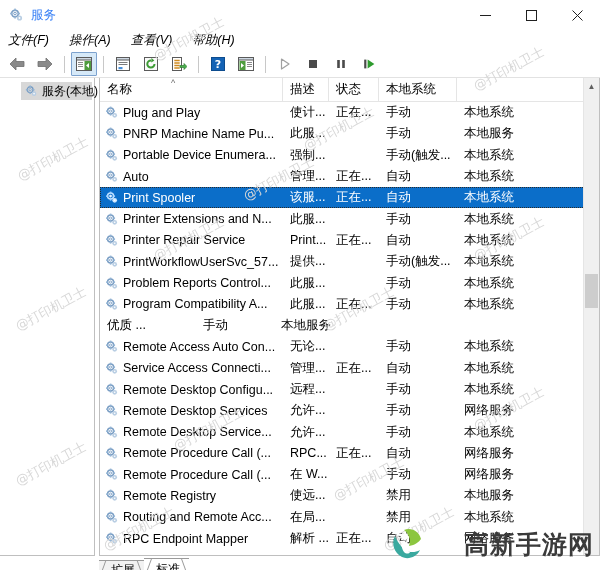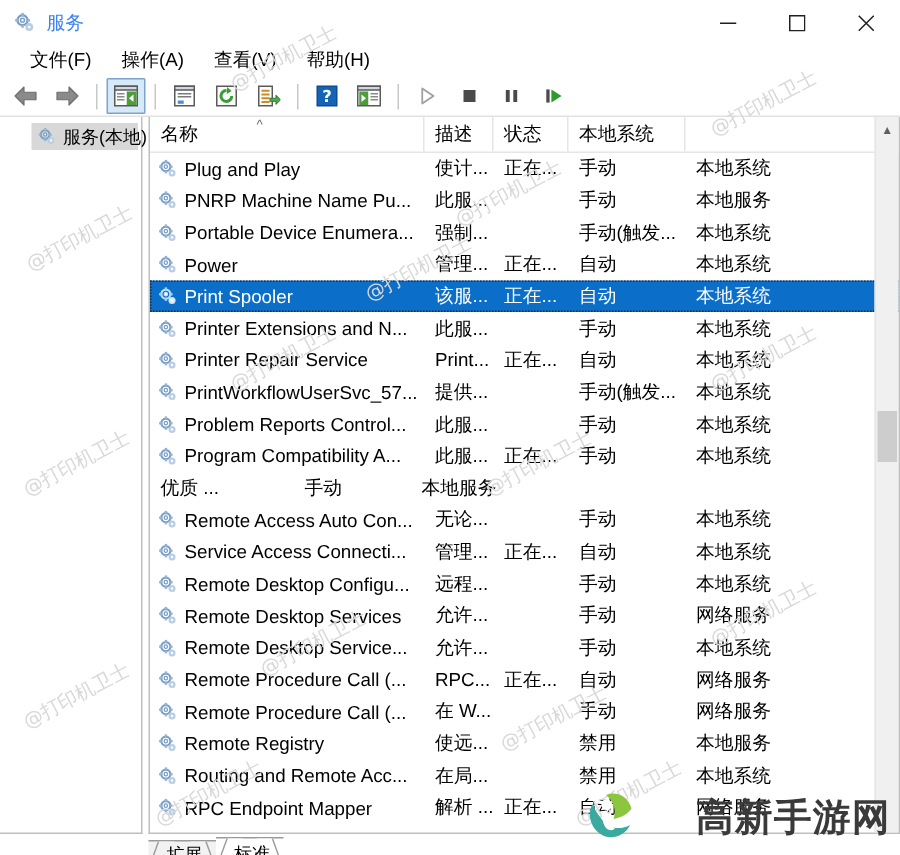--- a/index.html
+++ b/index.html
@@ -17,21 +17,21 @@
   }
   .tb-icon{width:16px;height:16px;margin-left:8px;margin-right:7px;flex:0 0 auto;}
   .tb-title{font-size:12.5px;color:#3b82f6;flex:1 1 auto;}
   .wincontrols{display:flex;height:30px;}
   .wc{
     width:46px;height:30px;display:flex;align-items:center;justify-content:center;
     font-size:12px;color:#202020;background:transparent;
   }
   .wc svg{display:block;}
   
-  .menubar{height:21px;display:flex;align-items:center;padding-left:20px;background:#fff;}
+  .menubar{height:21px;display:flex;align-items:center;padding-left:8px;background:#fff;font-style:italic;}
   .menu-item{font-size:12.5px;color:#000;margin-right:20px;white-space:nowrap;}
   
   .toolbar{
     height:26px;display:flex;align-items:center;padding-left:3px;background:#fff;
     border-bottom:1px solid #e2e2e2;
   }
   .tbtn{width:24px;height:22px;display:flex;align-items:center;justify-content:center;margin:0 1px;border:1px solid transparent;border-radius:1px;}
   .tbtn.sel{border:1px solid #7da2ce;background:#d6e9f8;}
   .tbsep{width:1px;height:17px;background:#c8c8c8;margin:0 5px;}
   
@@ -372,21 +372,21 @@
   <circle cx="7" cy="6.5" r="1.2" fill="#fff" stroke="#7a9ec4" stroke-width="0.9"></circle>
   <g fill="#93b4d4">
     <rect x="6.2" y="1.7" width="1.7" height="2"></rect>
     <rect x="6.2" y="9.3" width="1.7" height="2"></rect>
     <rect x="2.2" y="5.7" width="2" height="1.7"></rect>
     <rect x="9.8" y="5.7" width="2" height="1.7"></rect>
   </g>
   <circle cx="11.4" cy="11" r="2.5" fill="#b9cee3"></circle>
   <circle cx="11.4" cy="11" r="0.85" fill="#fff"></circle>
 </svg></span>
-       <span>Power</span>
+       <span>Auto</span>
      </div>
      <div class="cell" style="width:46px">管理...</div>
      <div class="cell" style="width:50px">正在...</div>
      <div class="cell" style="width:78px">自动</div>
      <div class="cell" style="width:80px">本地系统</div>
         </div>
         <div class="row sel">
           <div class="cell name" style="width:183px">
        <span class="svcicon"><svg width="15" height="15" viewBox="0 0 16 16">
   <circle cx="7" cy="6.5" r="3.2" fill="none" stroke="#bfe0ff" stroke-width="1.6"></circle>

